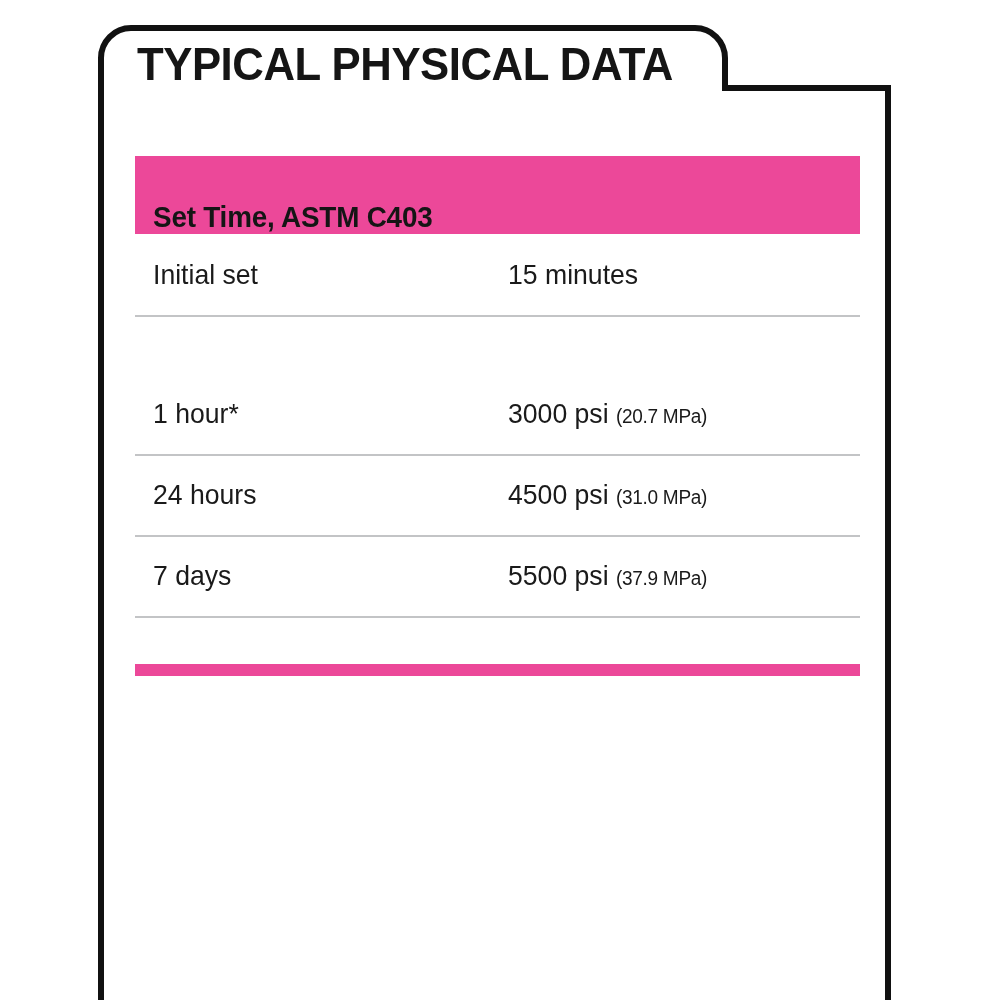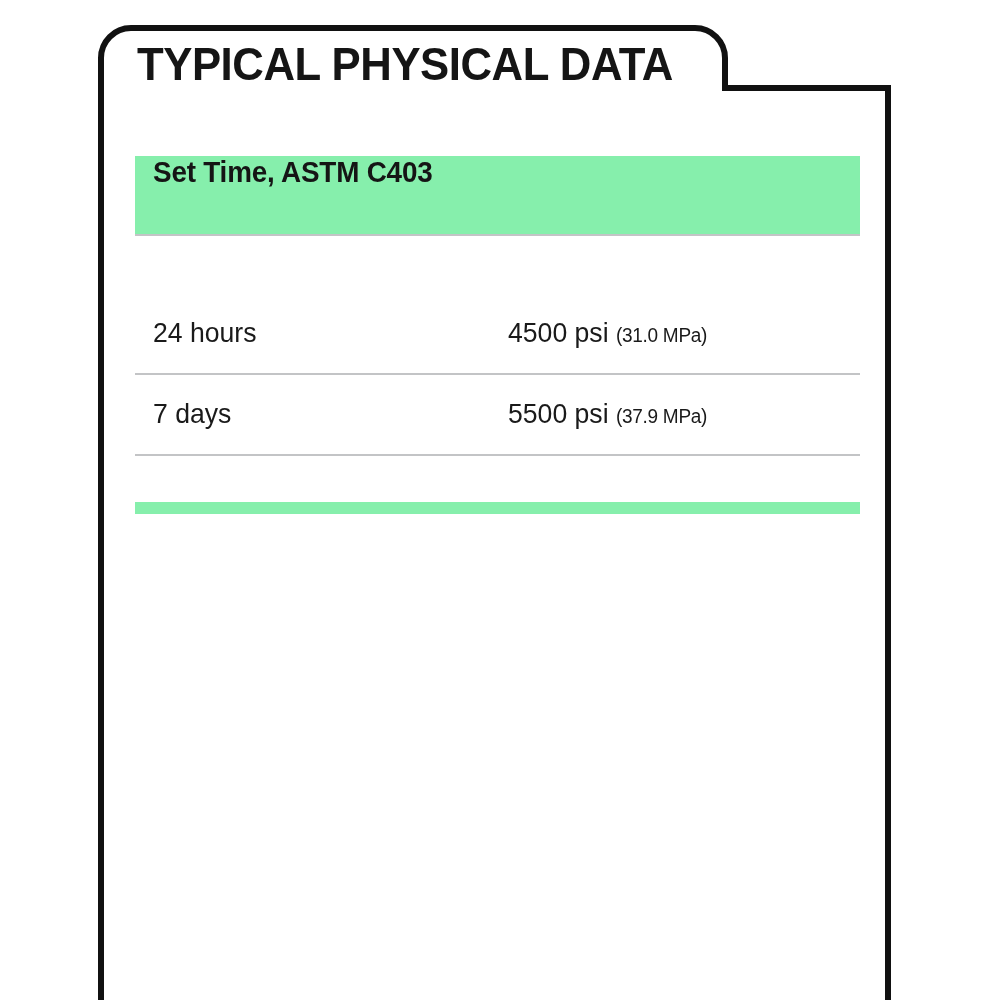--- a/index.html
+++ b/index.html
@@ -48,24 +48,24 @@
   #content {
     position: absolute;
     left: 135px;
     top: 156px;
     width: 725px;
   }
 
   .section { margin: 0; }
 
   .section-header {
-    background: #86efac;
+    background: #ec4899;
     height: 78px;
     display: flex;
-    align-items: flex-start;
+    align-items: flex-end;
     padding-left: 18px;
   }
   .section-header-text {
     font-size: 29px;
     font-weight: 700;
     color: #151515;
     letter-spacing: -0.2px;
     font-family: "Liberation Sans Narrow", "Liberation Sans", sans-serif;
     transform: scaleX(0.96);
     transform-origin: left center;
@@ -144,28 +144,36 @@
 
   <div id="doc-title">TYPICAL PHYSICAL DATA</div>
 
   <div id="content">
 
     <div class="section">
       <div class="section-header">
         <span class="section-header-text">Set Time, ASTM C403</span>
       </div>
       <div class="rows">
+        <div class="row">
+          <span class="row-label">Initial set</span>
+          <span class="row-value"><span>15 minutes</span> </span>
+        </div>
         <div class="rule"></div>
       </div>
     </div>
 
     <div class="gap"></div>
 
     <div class="section">
       <div class="rows">
+        <div class="row">
+          <span class="row-label">1 hour*</span>
+          <span class="row-value"><span>3000 psi</span> <span class="metric">(20.7 MPa)</span></span>
+        </div>
         <div class="row">
           <span class="row-label">24 hours</span>
           <span class="row-value"><span>4500 psi</span> <span class="metric">(31.0 MPa)</span></span>
         </div>
         <div class="row">
           <span class="row-label">7 days</span>
           <span class="row-value"><span>5500 psi</span> <span class="metric">(37.9 MPa)</span></span>
         </div>
         <div class="rule"></div>
       </div>

